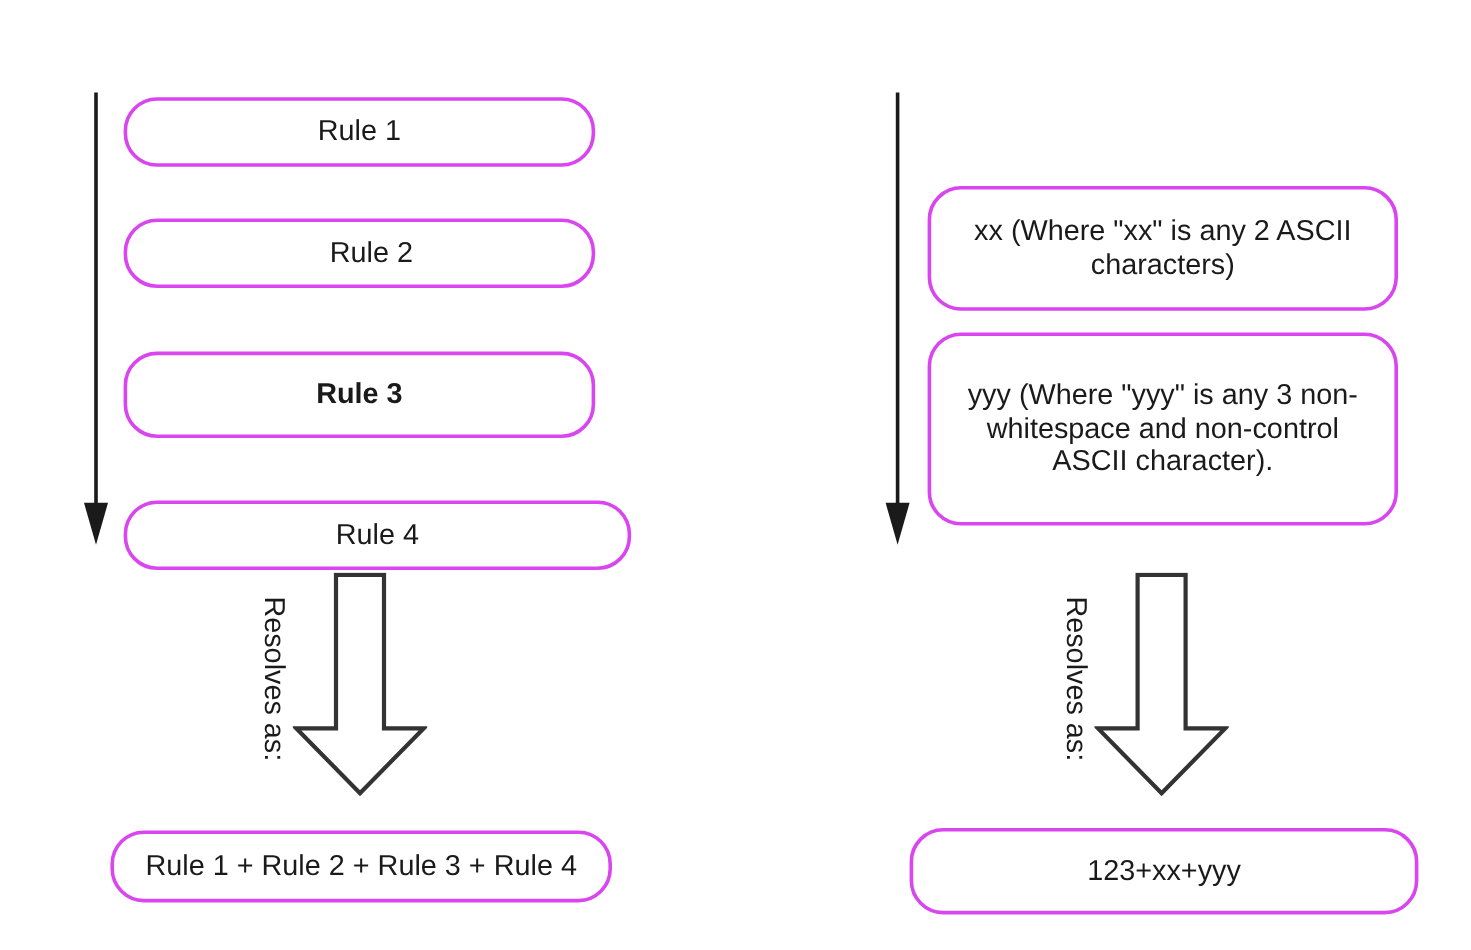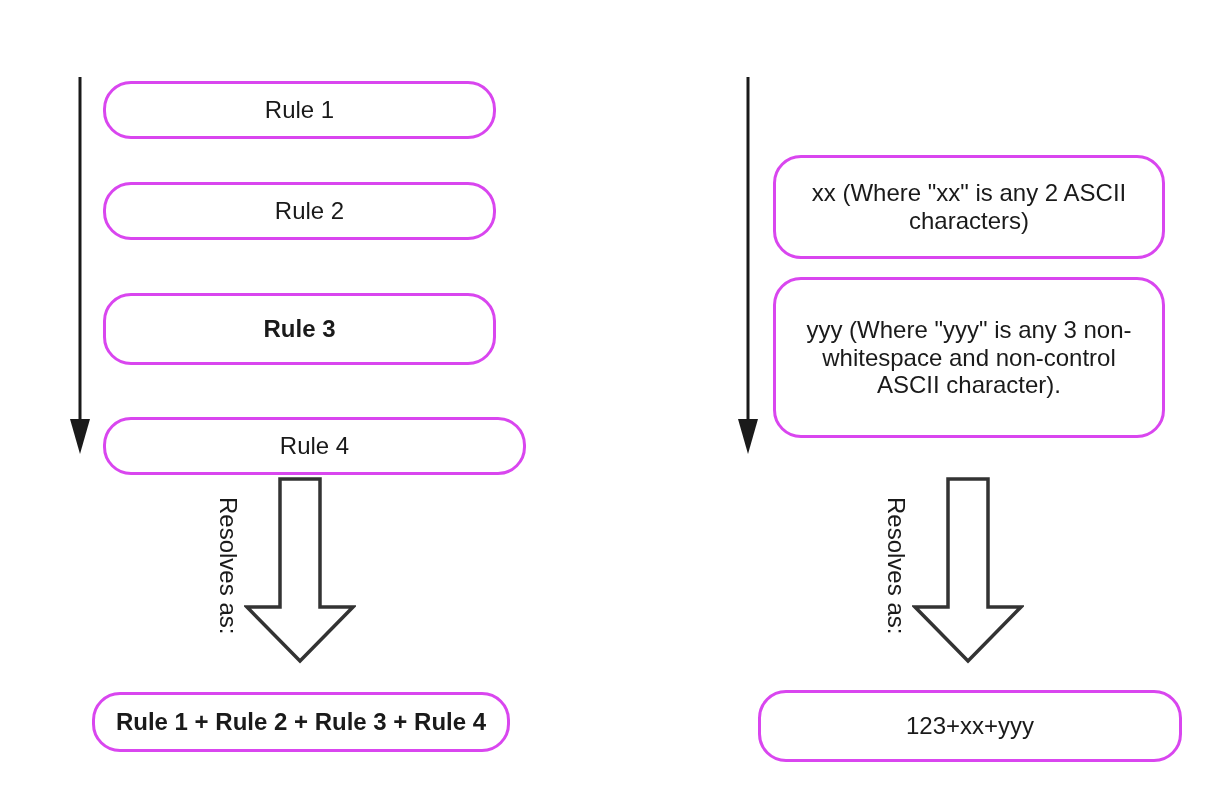--- a/index.html
+++ b/index.html
@@ -24,21 +24,21 @@
     text-align: center;
     font-size: 24px;
     line-height: 1.15;
     padding: 0 20px;
   }
   
   .lb1 { left: 103px; top: 81px;  width: 393px; height: 58px; }
   .lb2 { left: 103px; top: 182px; width: 393px; height: 58px; padding-left: 40px; }
   .lb3 { left: 103px; top: 293px; width: 393px; height: 72px; font-weight: bold; }
   .lb4 { left: 103px; top: 401px; width: 423px; height: 58px; margin-top: 16px; }
-  .lresult { left: 92px; top: 692px; width: 418px; height: 60px; font-weight: bold; }
+  .lresult { left: 92px; top: 692px; width: 418px; height: 60px; }
   
   .rb1 { left: 773px; top: 81px;  width: 392px; height: 58px; }
   .rb2 { left: 773px; top: 155px; width: 392px; height: 104px; padding: 0 22px; }
   .rb3 { left: 773px; top: 277px; width: 392px; height: 161px; padding: 0 22px; }
   .rresult { left: 758px; top: 690px; width: 424px; height: 72px; }
   
   .seq-arrow { position: absolute; width: 24px; height: 382px; }
   .seq-left  { left: 68px;  top: 74px; }
   .seq-right { left: 736px; top: 74px; }
   

